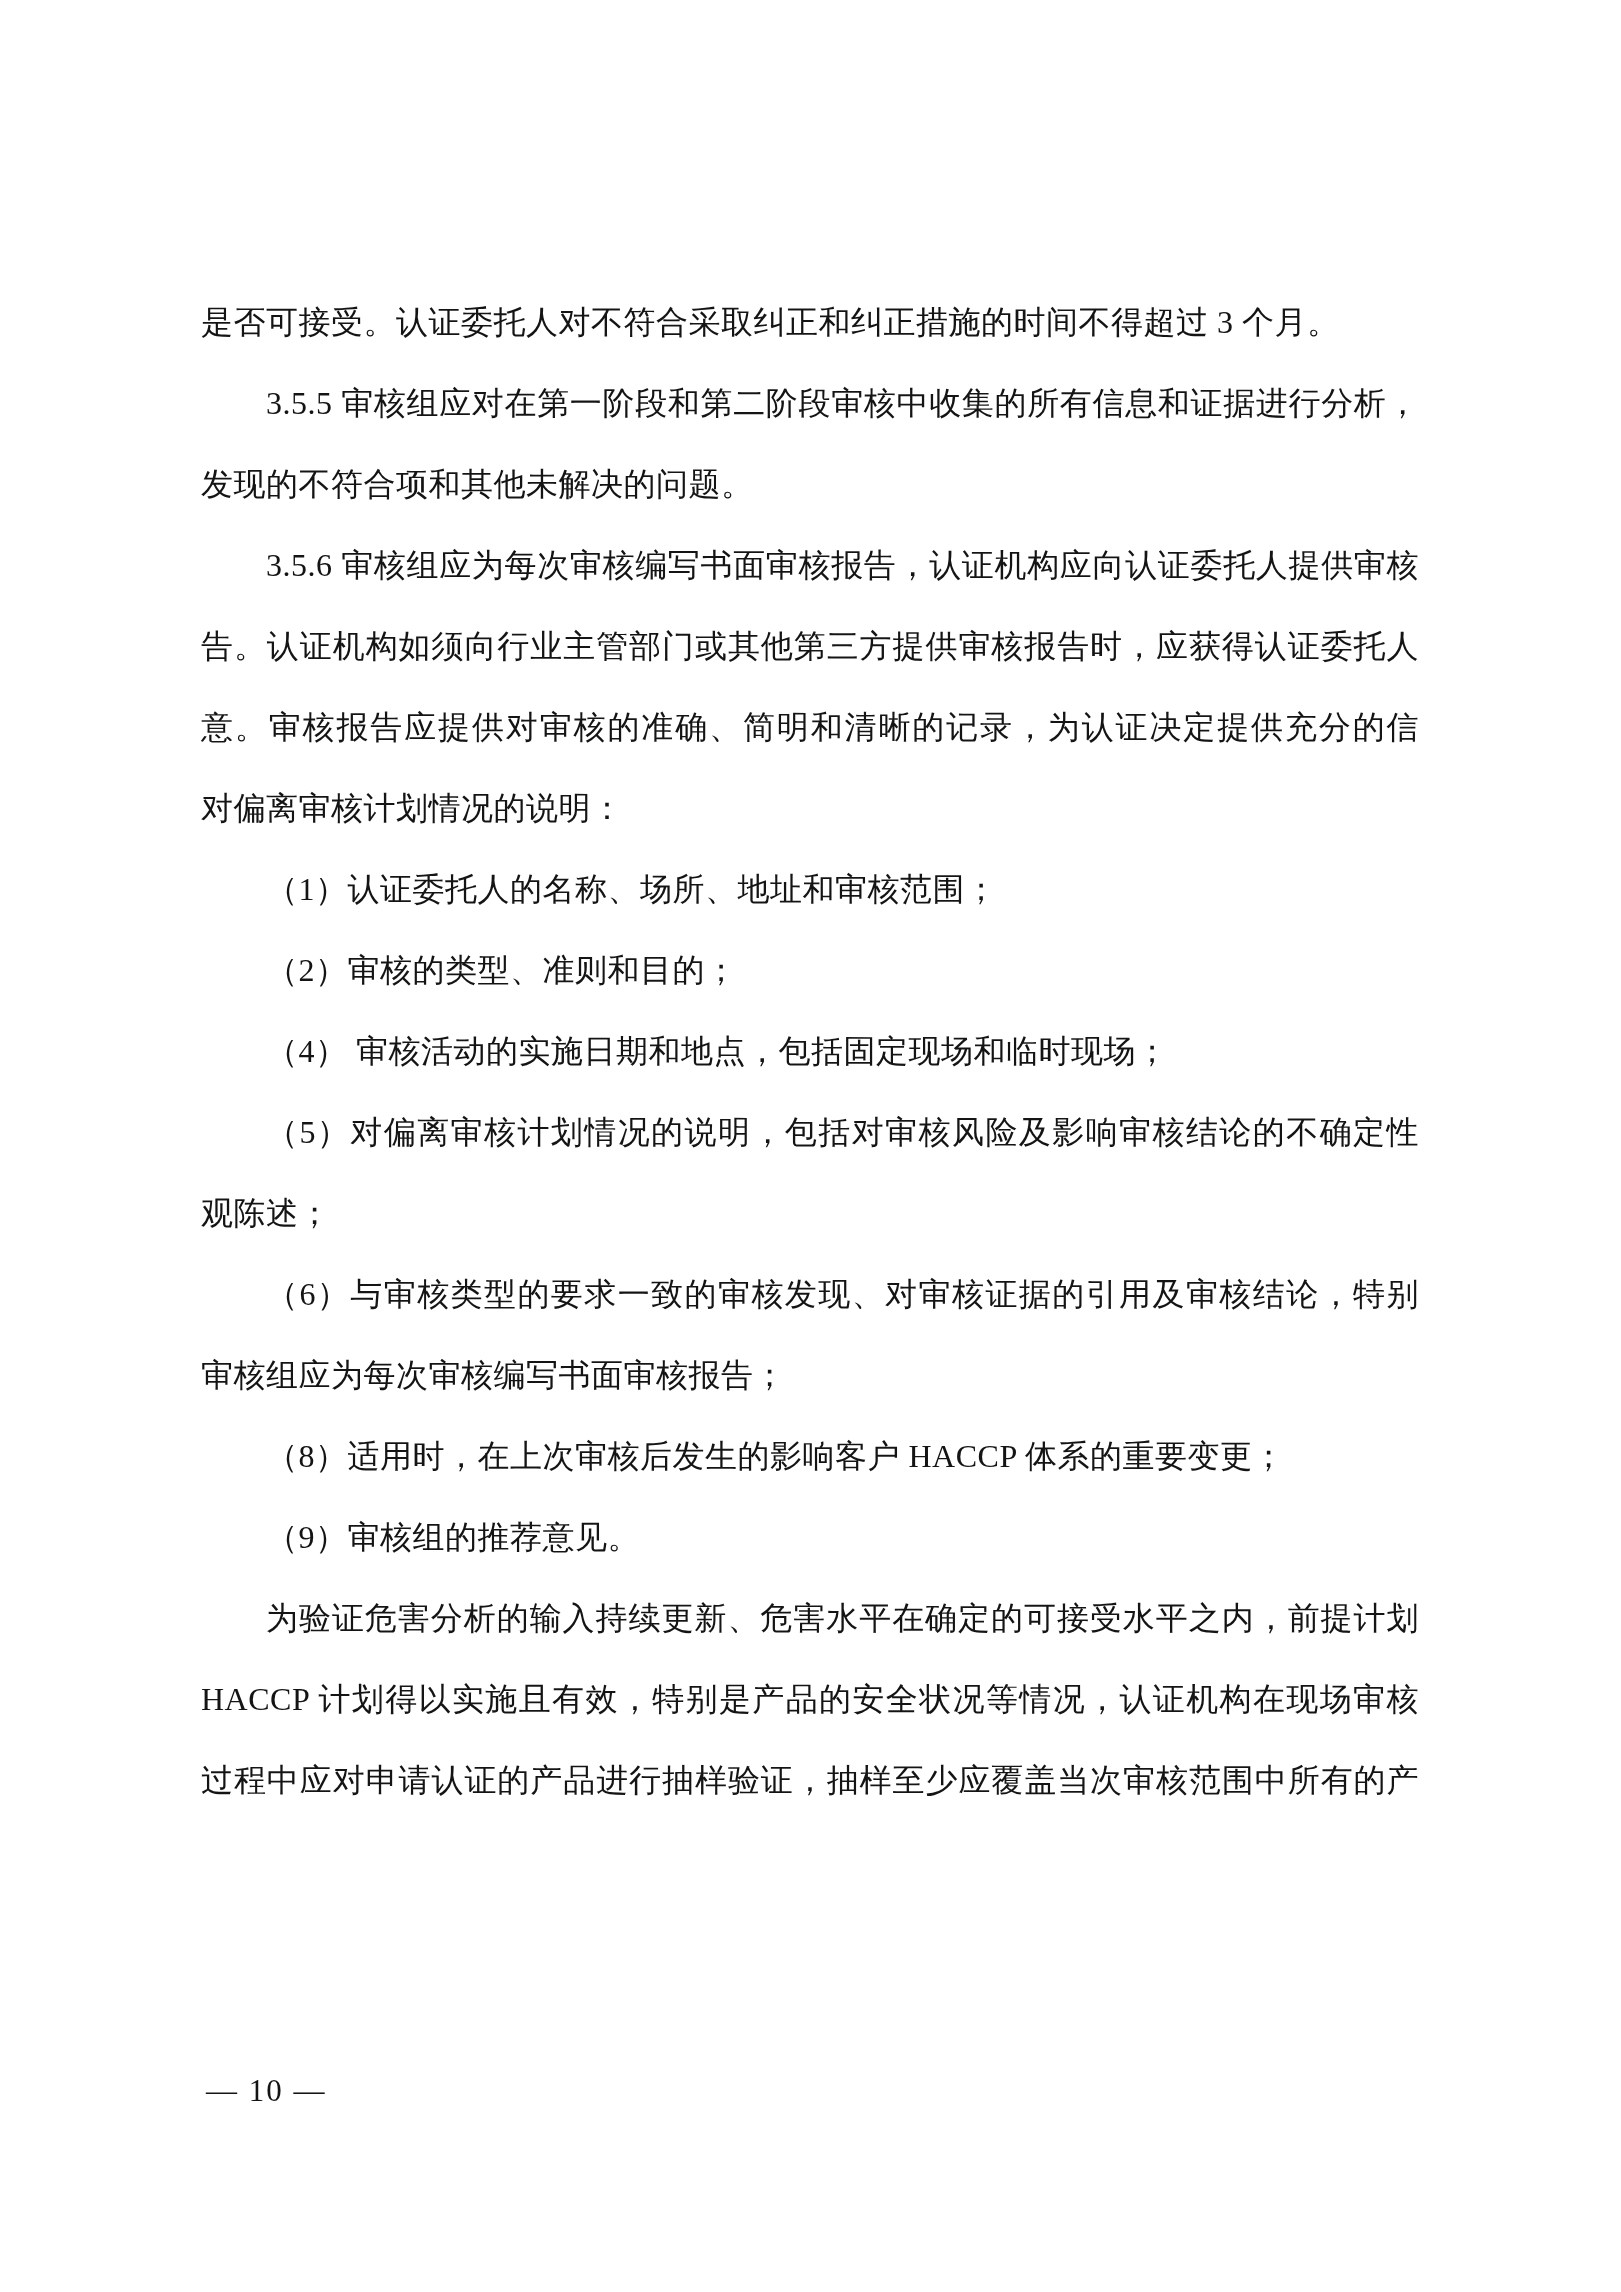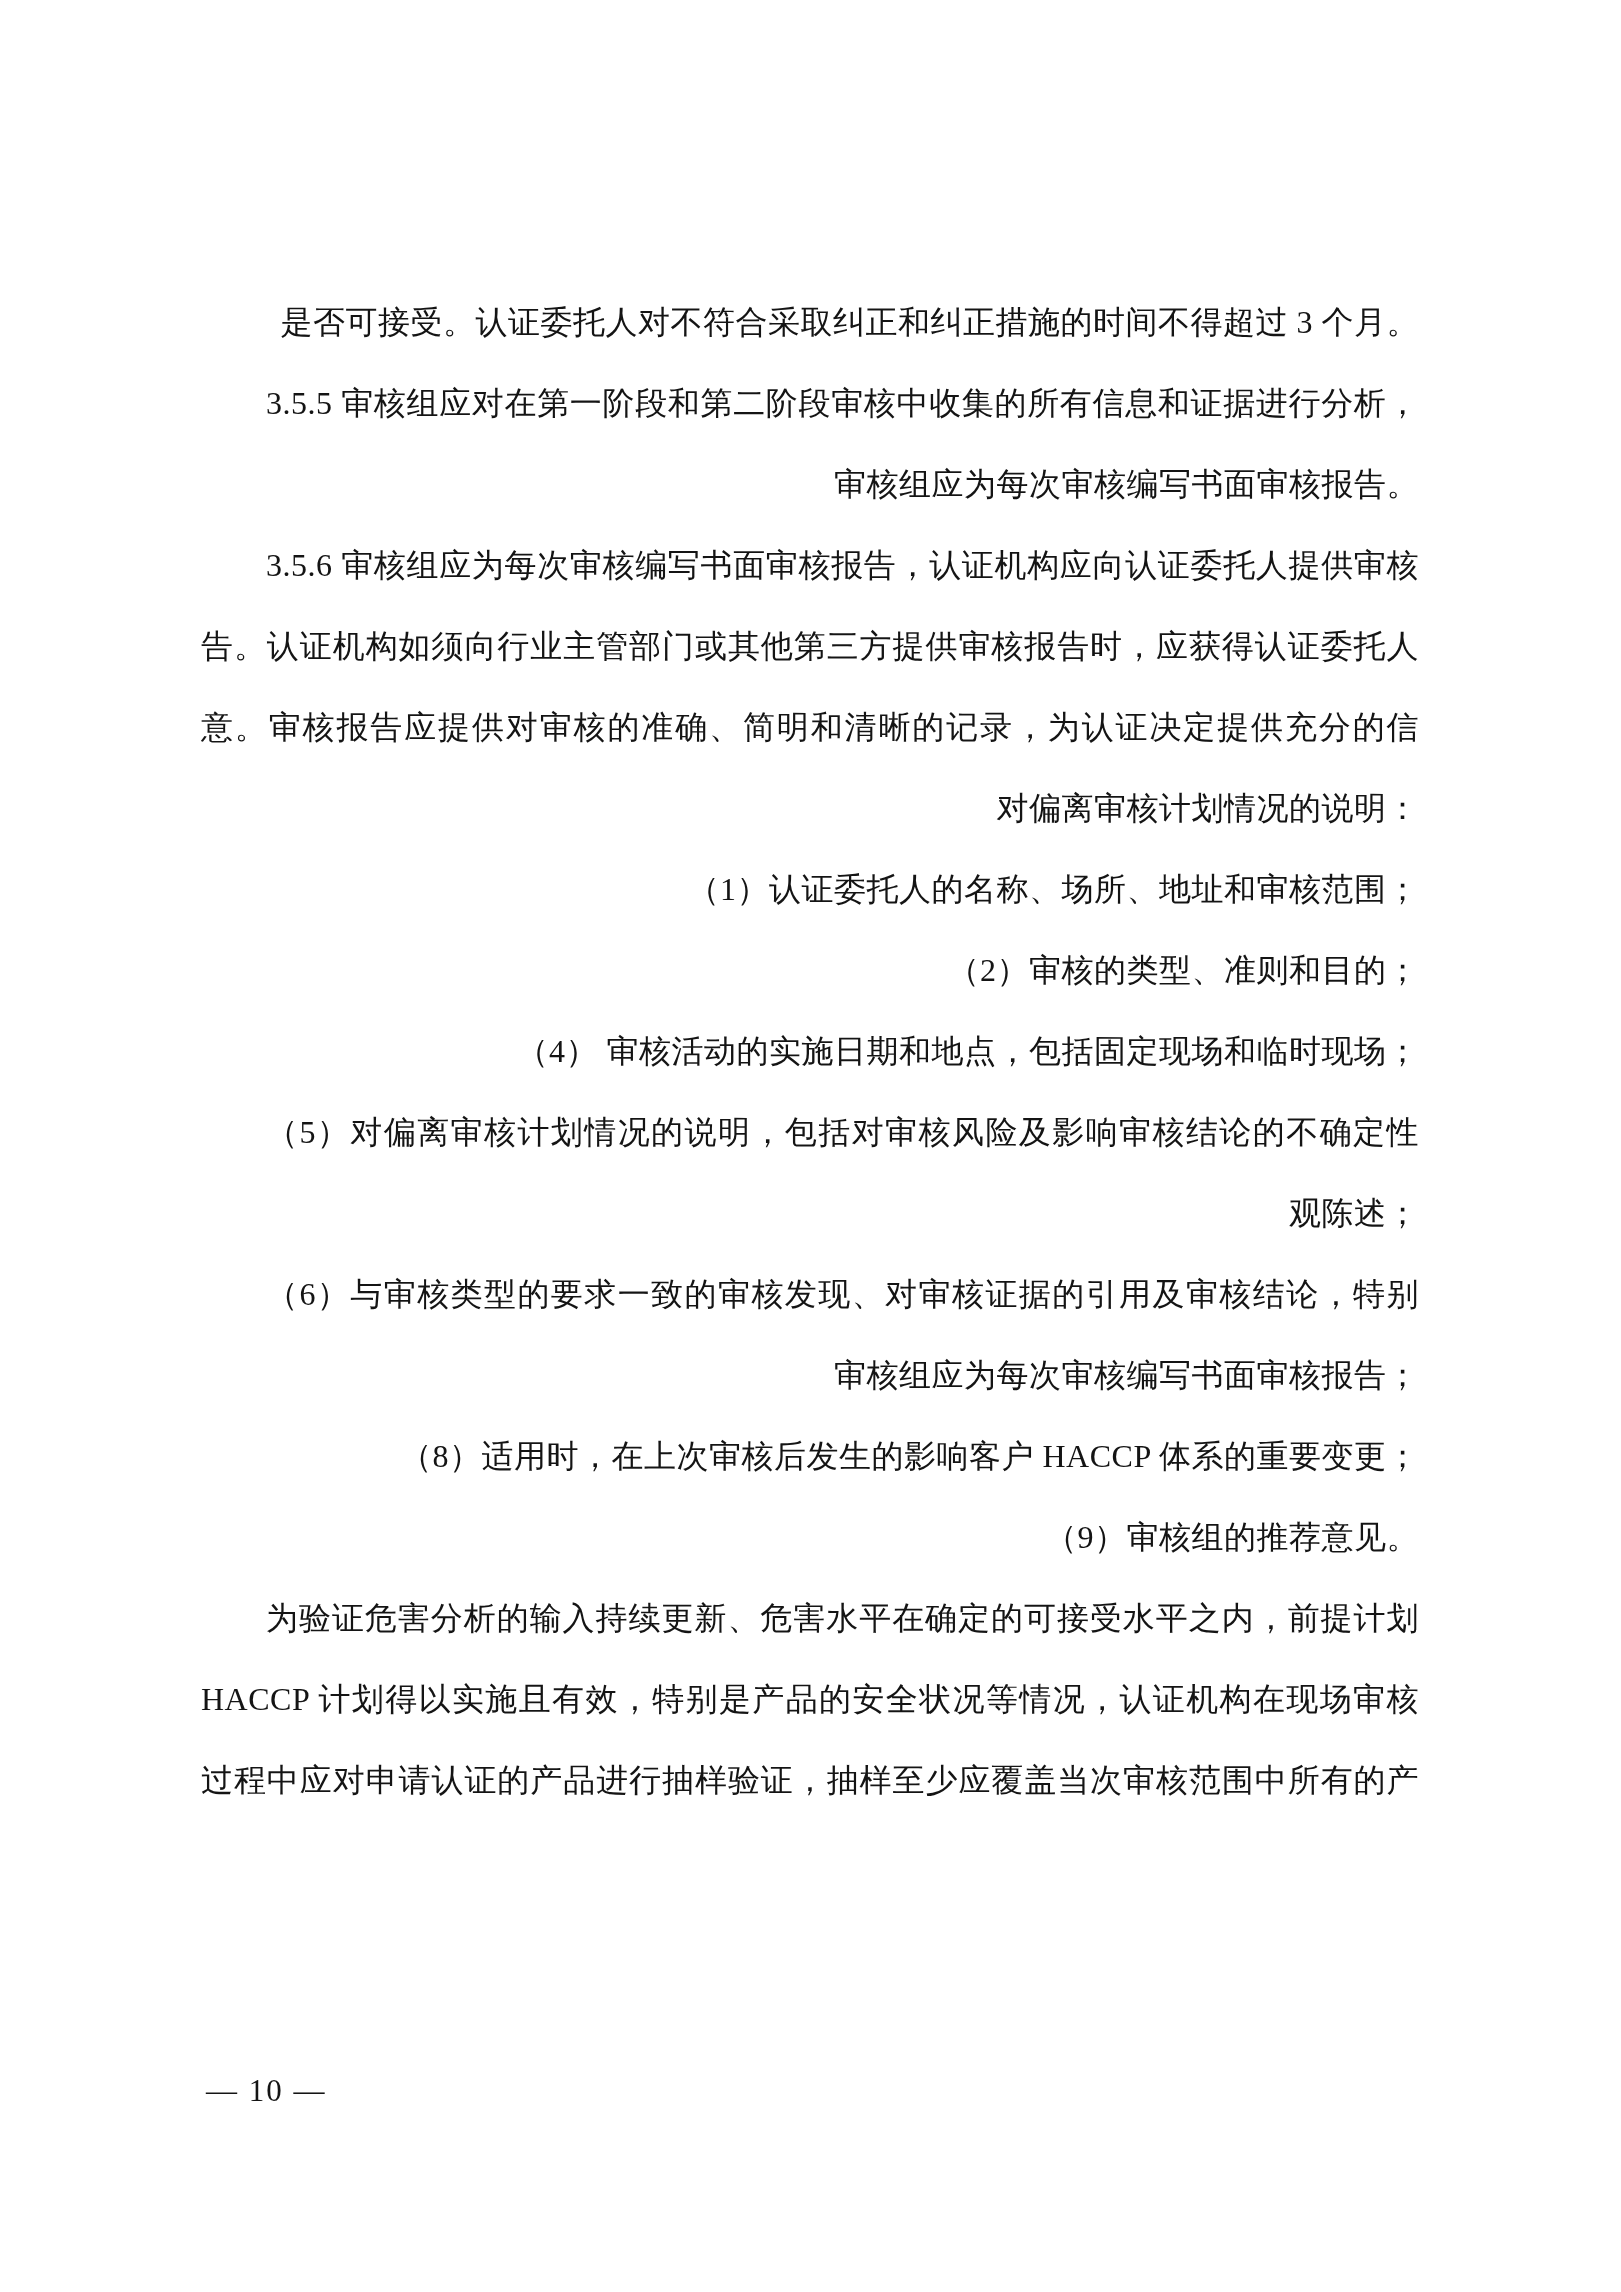--- a/index.html
+++ b/index.html
@@ -20,21 +20,21 @@
     left: 201px;
     top: 282px;
     width: 1218px;
   }
   .line {
     font-size: 32px;
     line-height: 81px;
     height: 81px;
     white-space: nowrap;
     overflow: hidden;
-    text-align: right;
+    text-align: left;
     letter-spacing: 0.5px;
   }
   .line.indent {
     text-indent: 65px;
   }
   .line.justify {
     white-space: normal;
     text-align: justify;
     text-align-last: justify;
     text-justify: inter-ideograph;
@@ -54,21 +54,21 @@
   .footer-num {
     padding: 0 9.8px;
   }
 </style>
 </head>
 <body>
 
 <main class="page-body">
     <div class="line">是否可接受。认证委托人对不符合采取纠正和纠正措施的时间不得超过 3 个月。</div>
     <div class="line indent justify">3.5.5 审核组应对在第一阶段和第二阶段审核中收集的所有信息和证据进行分析，以</div>
-    <div class="line">审核组应为每次审核编写书面审核报告。</div>
+    <div class="line">发现的不符合项和其他未解决的问题。</div>
     <div class="line indent justify">3.5.6 审核组应为每次审核编写书面审核报告，认证机构应向认证委托人提供审核报</div>
     <div class="line justify">告。认证机构如须向行业主管部门或其他第三方提供审核报告时，应获得认证委托人同</div>
     <div class="line justify">意。审核报告应提供对审核的准确、简明和清晰的记录，为认证决定提供充分的信息，</div>
     <div class="line">对偏离审核计划情况的说明：</div>
     <div class="line indent">（1）认证委托人的名称、场所、地址和审核范围；</div>
     <div class="line indent">（2）审核的类型、准则和目的；</div>
     <div class="line indent">（4） 审核活动的实施日期和地点，包括固定现场和临时现场；</div>
     <div class="line indent justify">（5）对偏离审核计划情况的说明，包括对审核风险及影响审核结论的不确定性的客</div>
     <div class="line">观陈述；</div>
     <div class="line indent justify">（6）与审核类型的要求一致的审核发现、对审核证据的引用及审核结论，特别是对</div>

